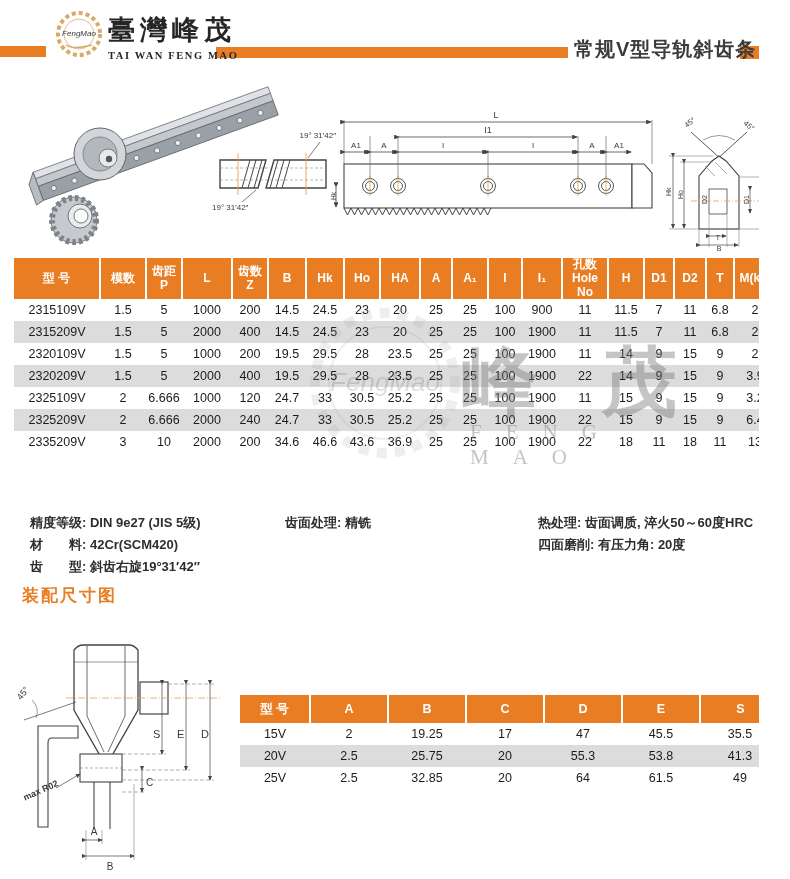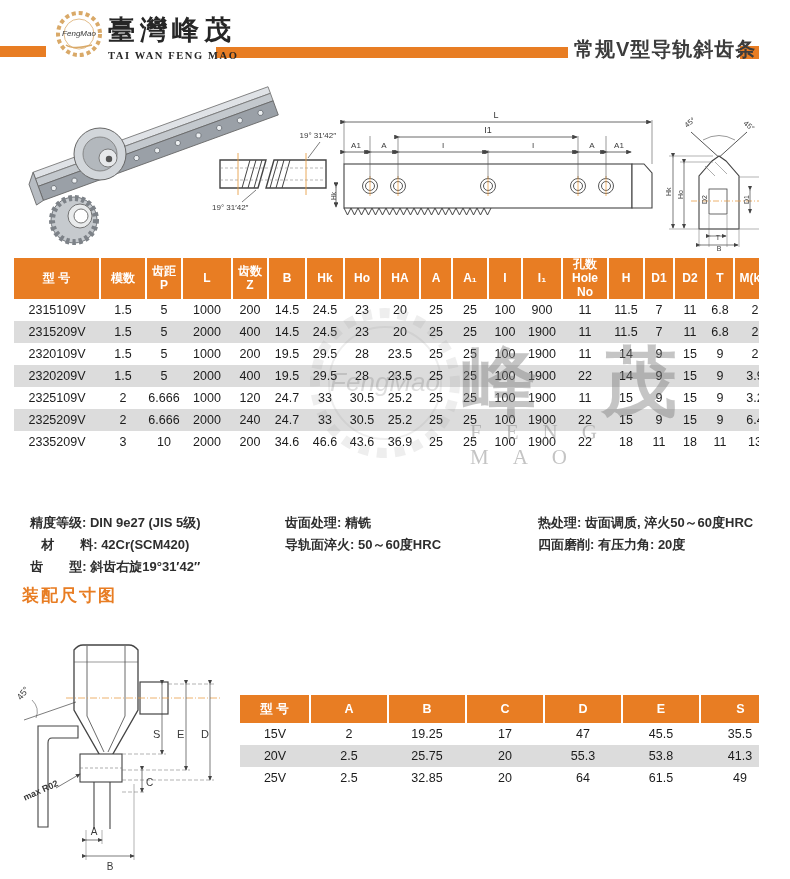--- a/index.html
+++ b/index.html
@@ -35,21 +35,21 @@
 
   
   .wm { position:absolute; pointer-events:none; }
   #wm-gear { left:290px; top:295px; opacity:.16; }
   #wm-cn   { left:462px; top:332px; font-size:76px; font-weight:bold; color:#777; opacity:.42; letter-spacing:22px; font-family:"Liberation Serif","DejaVu Serif",serif;text-align:right; }
   #wm-en   { left:470px; top:420px; font-size:21px; color:#8a8a8a; opacity:.5; letter-spacing:24px; font-family:"Liberation Serif","DejaVu Serif",serif; }
 
   
   #specs { position:absolute; left:30px; top:512px; width:740px; font-size:13px; color:#2e2e2e; }
   #specs .col { position:absolute; top:0; line-height:22px; font-weight:bold; }
-  #specs .c1 { left:0;text-align:center; }
+  #specs .c1 { left:0; }
   #specs .c2 { left:255px; }
   #specs .c3 { left:508px; }
 
   
   #assembly-title { position:absolute; left:22px; top:584px; font-size:17px; font-weight:bold; color:#e87d23; letter-spacing:2px; }
   #assembly-drawing { left:10px; top:622px; }
   #assembly-table { position:absolute; left:240px; top:695px; width:540px; border-collapse:collapse; table-layout:fixed; }
   #assembly-table th { background:#e87d23; color:#fff; font-size:12.5px; font-weight:bold; height:28px;
                        border-right:2px solid #fff; text-align:center; vertical-align:middle; }
   #assembly-table th:last-child { border-right:none; }
@@ -450,21 +450,20 @@
   <div id="wm-en" class="wm">FENG MAO</div>
 
   <div id="specs">
     <div class="col c1">
       <div>精度等级: DIN 9e27 (JIS 5级)</div>
       <div>材　　料: 42Cr(SCM420)</div>
       <div>齿　　型: 斜齿右旋19°31′42″</div>
     </div>
     <div class="col c2">
       <div>齿面处理: 精铣</div>
-      <div>导轨面淬火: 50～60度HRC</div>
     </div>
     <div class="col c3">
       <div>热处理: 齿面调质, 淬火50～60度HRC</div>
       <div>四面磨削: 有压力角: 20度</div>
     </div>
   </div>
 
   <div id="assembly-title">装配尺寸图</div>
 
   <svg id="assembly-drawing" class="drawing" width="228" height="252" viewBox="0 0 228 252">

